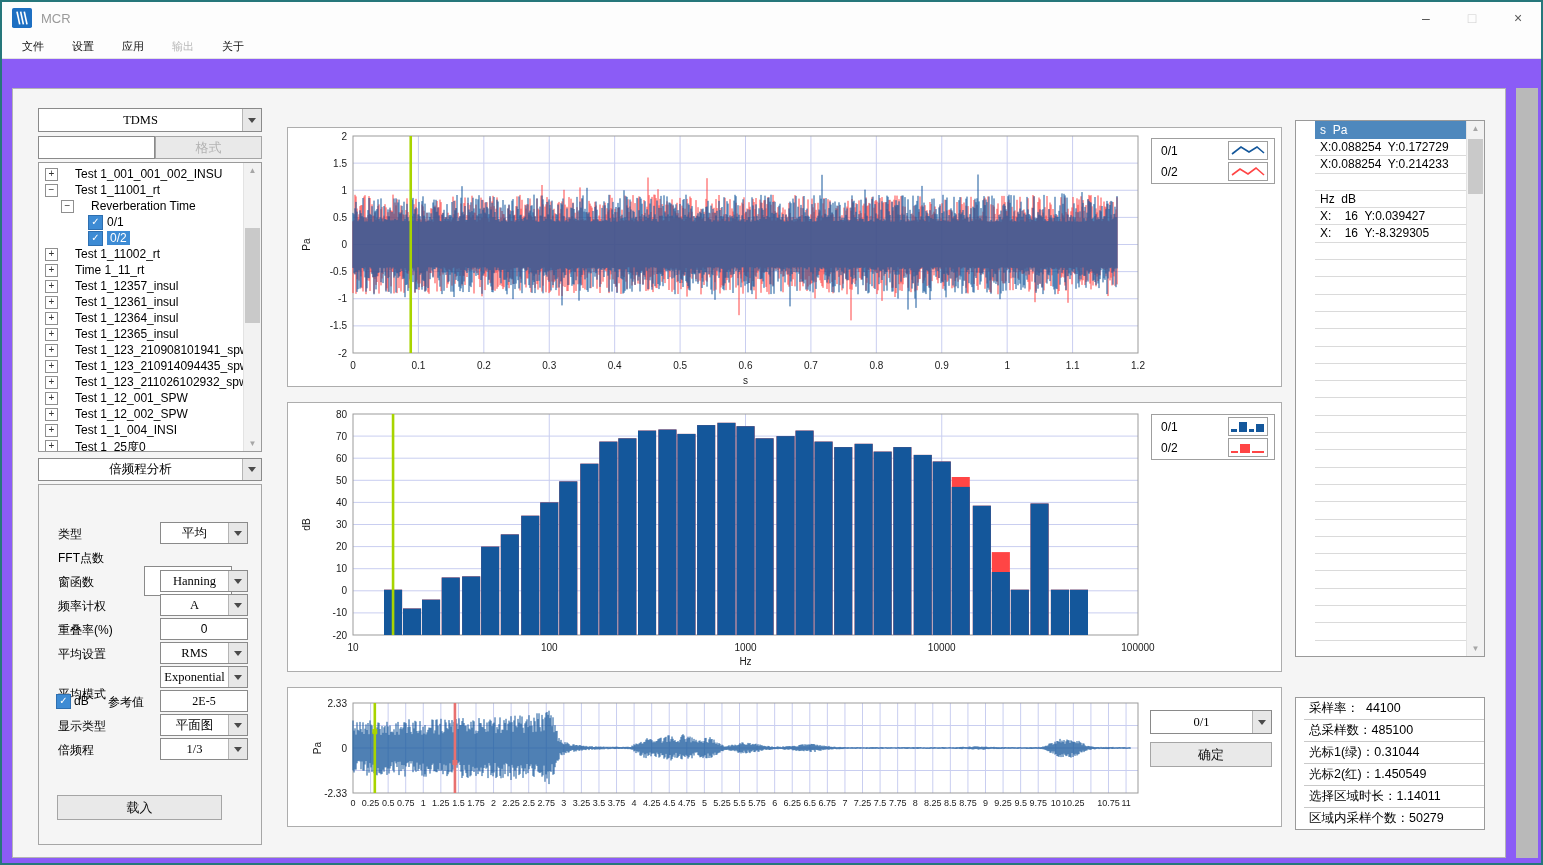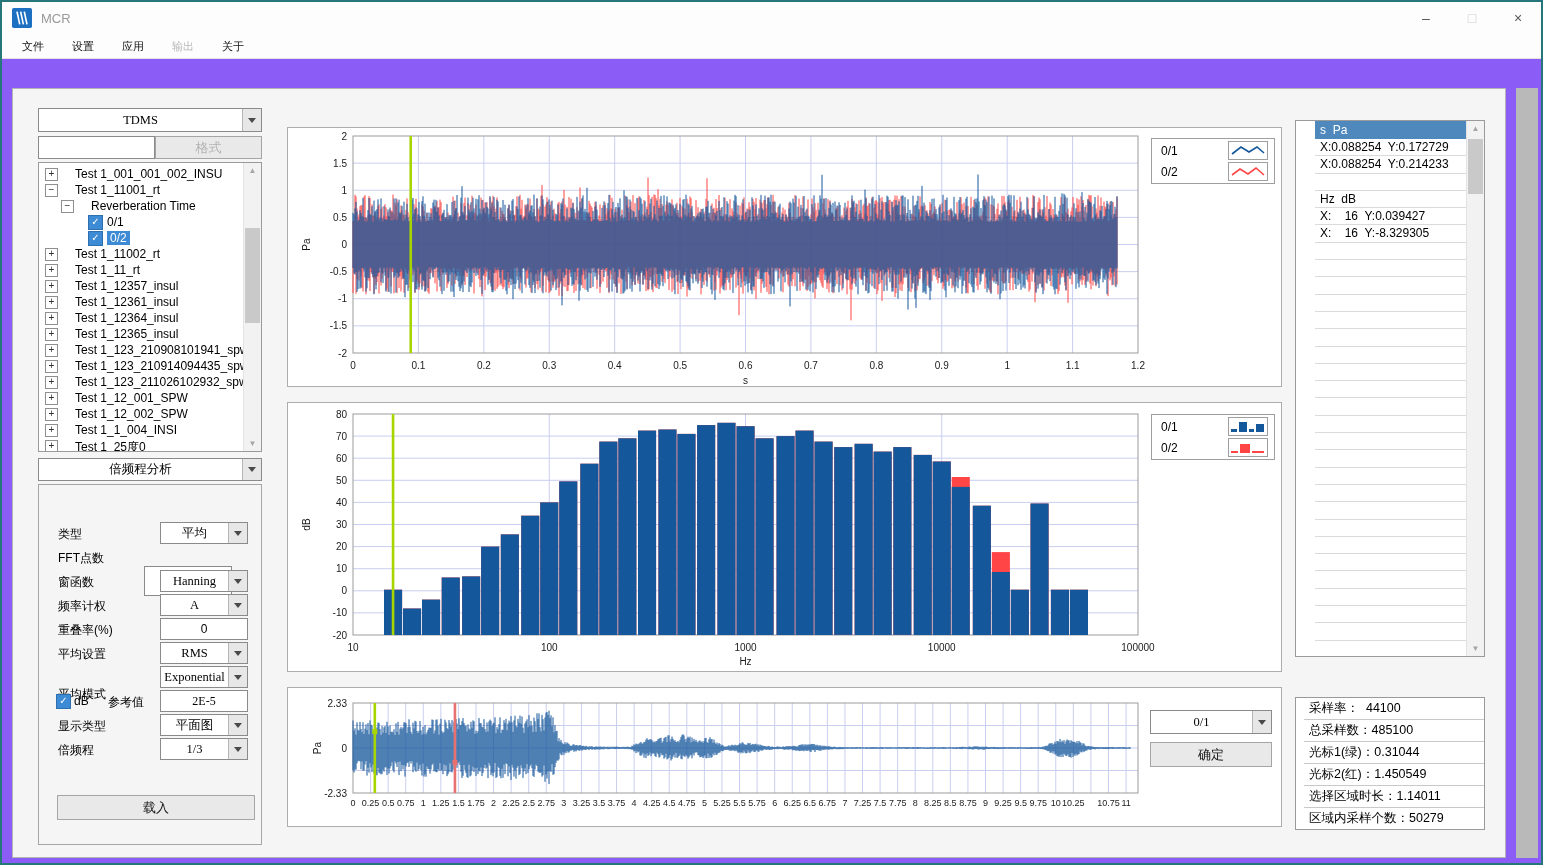--- a/index.html
+++ b/index.html
@@ -129,21 +129,21 @@
       <div class="tree-row" style="top: 67px;">
         <div class="cb" style="left: 49px; top: 1px;">✓</div>
         <div class="tree-label selected" style="left: 68px;">0/2</div>
       </div>
       <div class="tree-row" style="top: 83px;">
         <div class="expander" style="left: 6px;">+</div>
         <div class="tree-label" style="left: 36px;">Test 1_11002_rt</div>
       </div>
       <div class="tree-row" style="top: 99px;">
         <div class="expander" style="left: 6px;">+</div>
-        <div class="tree-label" style="left: 36px;">Test 1_11_rt</div>
+        <div class="tree-label" style="left: 36px;">Time 1_11_rt</div>
       </div>
       <div class="tree-row" style="top: 115px;">
         <div class="expander" style="left: 6px;">+</div>
         <div class="tree-label" style="left: 36px;">Test 1_12357_insul</div>
       </div>
       <div class="tree-row" style="top: 131px;">
         <div class="expander" style="left: 6px;">+</div>
         <div class="tree-label" style="left: 36px;">Test 1_12361_insul</div>
       </div>
       <div class="tree-row" style="top: 147px;">
@@ -268,21 +268,21 @@
       <div class="abs" style="left: 0px; top: 253px; width: 222px; height: 22px;">
         <div class="form-label" style="left: 19px; top: 4px;">倍频程</div>
         <div class="combo abs" style="left: 121px; top: 0px; width: 88px; height: 22px;">
           <div class="val">1/3</div>
           <div class="arrow-btn">
             <div class="tri"></div>
           </div>
         </div>
       </div>
     </div>
-  <div class="btn abs" style="left:55px;top:793px;width:198px;height:25px;">载入</div>
+  <div class="btn abs" style="left:55px;top:793px;width:165px;height:25px;">载入</div>
 
   <div class="chart-box abs" id="chartTop" style="left:285px;top:125px;width:995px;height:260px;"><svg width="993" height="258">
         <rect x="65" y="8" width="785" height="217" fill="#fff"></rect>
         <line x1="130.41666666666669" y1="8" x2="130.41666666666669" y2="225" stroke="#C9CEF0" stroke-width="1"></line>
         <line x1="195.83333333333334" y1="8" x2="195.83333333333334" y2="225" stroke="#C9CEF0" stroke-width="1"></line>
         <line x1="261.25" y1="8" x2="261.25" y2="225" stroke="#C9CEF0" stroke-width="1"></line>
         <line x1="326.6666666666667" y1="8" x2="326.6666666666667" y2="225" stroke="#C9CEF0" stroke-width="1"></line>
         <line x1="392.08333333333337" y1="8" x2="392.08333333333337" y2="225" stroke="#C9CEF0" stroke-width="1"></line>
         <line x1="457.5" y1="8" x2="457.5" y2="225" stroke="#C9CEF0" stroke-width="1"></line>
         <line x1="522.9166666666667" y1="8" x2="522.9166666666667" y2="225" stroke="#C9CEF0" stroke-width="1"></line>

